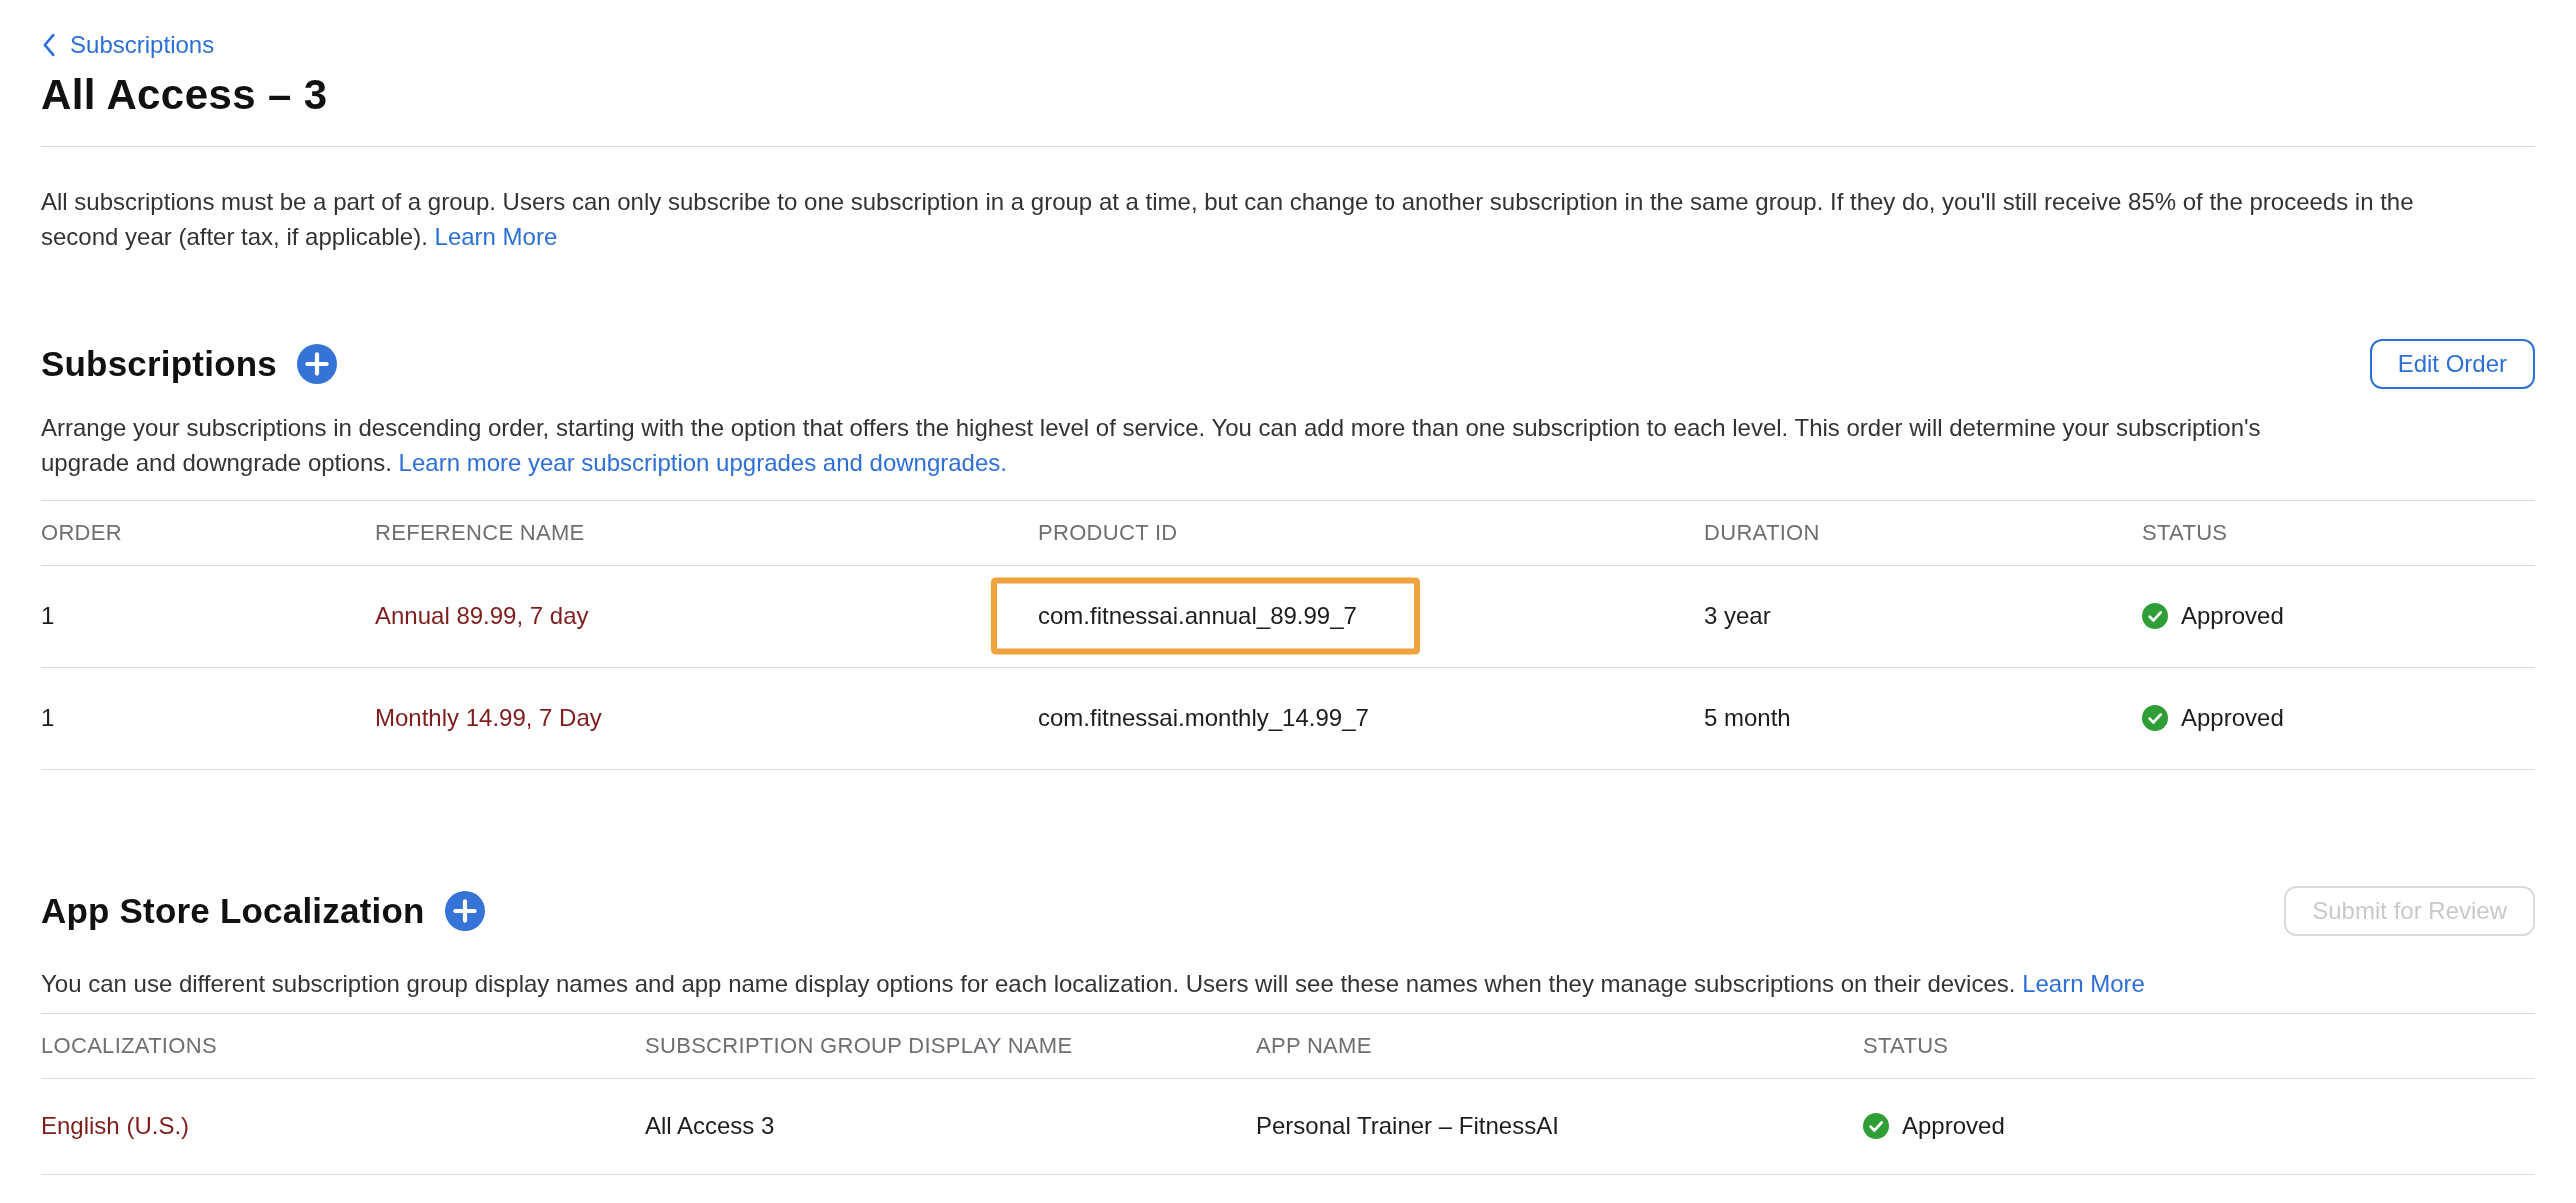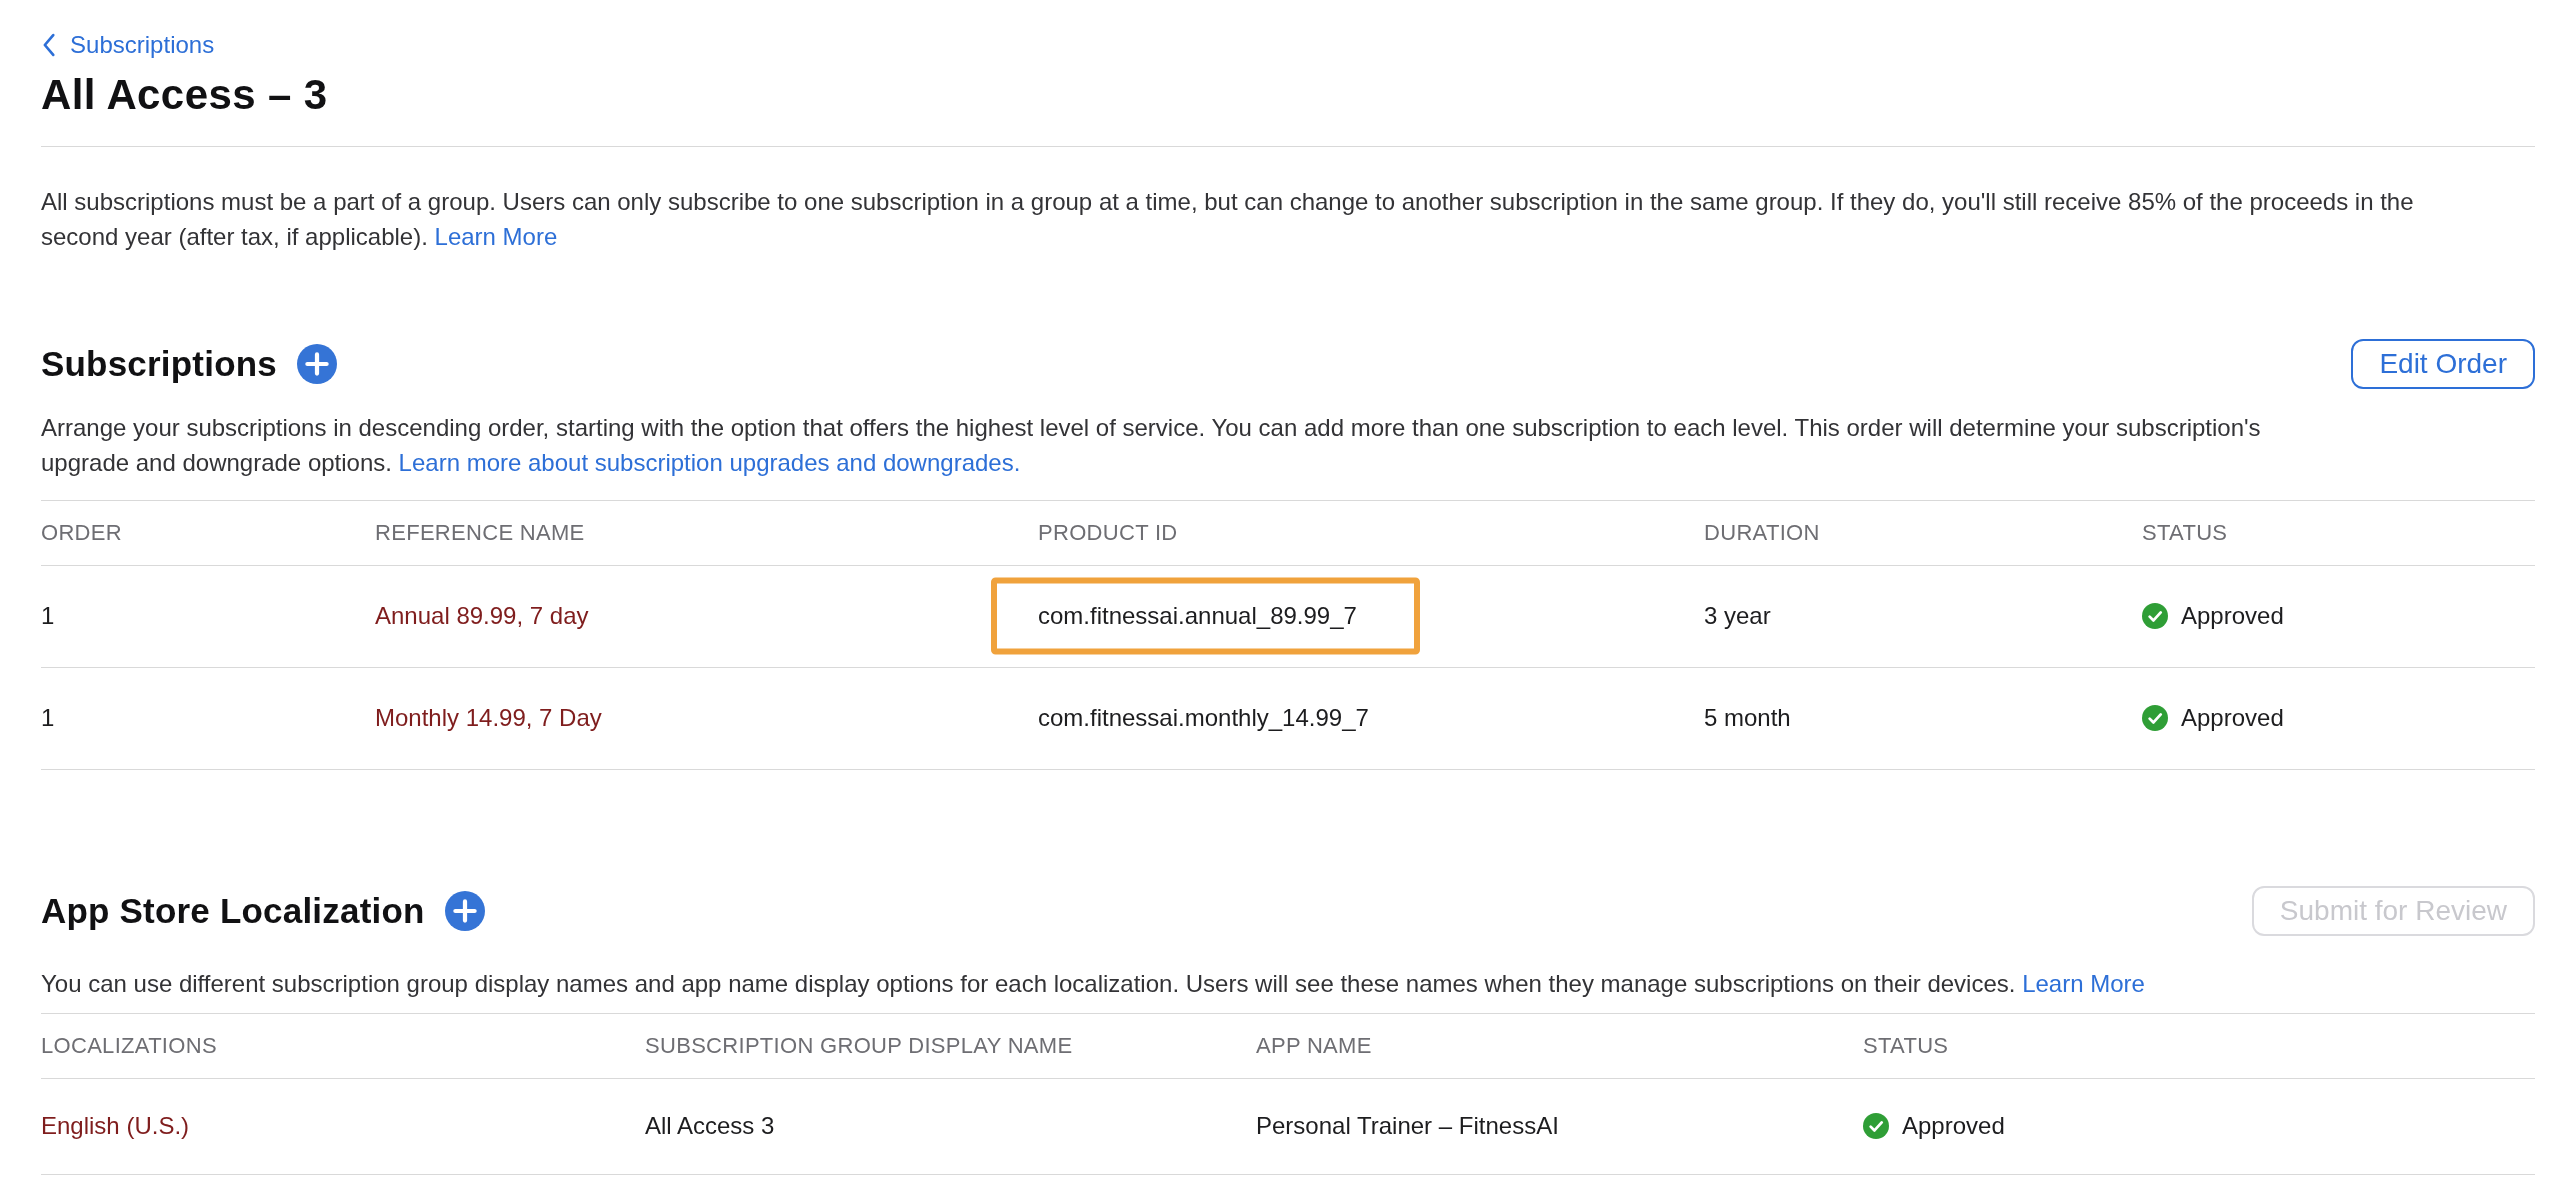--- a/index.html
+++ b/index.html
@@ -29,21 +29,21 @@
 
   
   .section-head { display: flex; align-items: center; justify-content: space-between; height: 52px; }
   .section-head.subs { margin-top: 84px; }
   .section-head.loc { margin-top: 115px; align-items: center; }
   .head-left { display: flex; align-items: center; gap: 20px; }
   h2.section-title { font-size: 35px; font-weight: 700; color: #111113; letter-spacing: 0.2px; }
   .plus-btn { width: 40px; height: 40px; border: none; background: transparent; cursor: pointer; padding: 0; }
   .plus-btn svg { display: block; }
 
-  .btn { height: 50px; padding: 0 26px; font-size: 28px; border-radius: 12.2px;
+  .btn { height: 50px; padding: 0 26px; font-size: 24px; border-radius: 12.2px;
     background: #ffffff; font-family: inherit; cursor: pointer; }
   .btn-outline-blue { border: 2.3px solid #2d6fd7; color: #2d6fd7; }
   .btn-disabled { border: 2.3px solid #dadade; color: #c8c8cd; cursor: default; }
 
   .section-desc { margin-top: 20px; max-width: 2307px; }
   .loc-desc { margin-top: 29px; max-width: 2445px; }
 
   
   .table { border-top: 1.5px solid #d9d9d9; }
   .t1 { margin-top: 20px; }
@@ -95,21 +95,21 @@
           <svg width="40" height="40" viewBox="0 0 52 52">
               <circle cx="26" cy="26" r="26" fill="#3574d6"></circle>
               <path d="M26 13.5 V38.5 M13.5 26 H38.5" stroke="#ffffff" stroke-width="5.5" stroke-linecap="round"></path>
             </svg>
         </span>
       </button>
     </div>
     <button class="btn btn-outline-blue">Edit Order</button>
   </div>
 
-  <p class="body-text section-desc"><span>Arrange your subscriptions in descending order, starting with the option that offers the highest level of service. You can add more than one subscription to each level. This order will determine your subscription's upgrade and downgrade options. </span><a class="link">Learn more about subscription upgrades and downgrades.</a></p>
+  <p class="body-text section-desc"><span>Arrange your subscriptions in descending order, starting with the option that offers the highest level of service. You can add more than one subscription to each level. This order will determine your subscription's upgrade and downgrade options. </span><a class="link">Learn more year subscription upgrades and downgrades.</a></p>
 
   <div class="table t1">
     <div class="thead">
       <div class="cell">ORDER</div>
       <div class="cell">REFERENCE NAME</div>
       <div class="cell">PRODUCT ID</div>
       <div class="cell">DURATION</div>
       <div class="cell">STATUS</div>
     </div>
 

